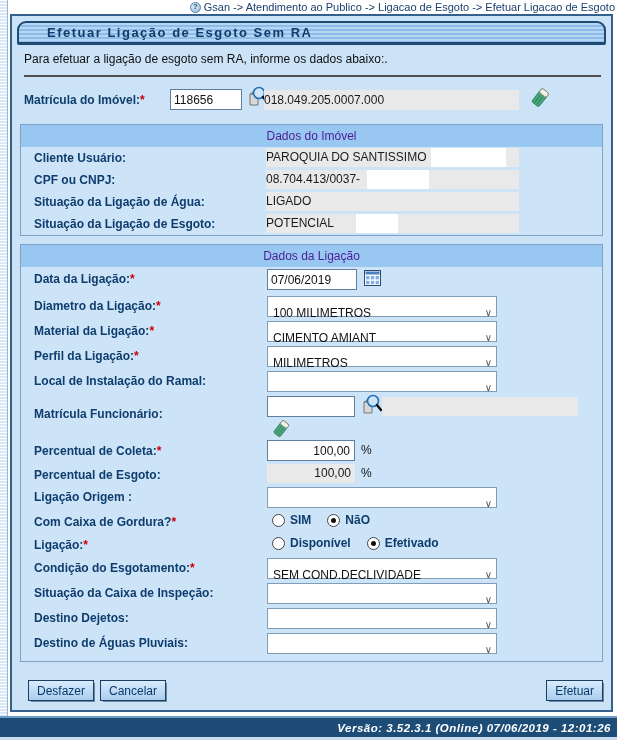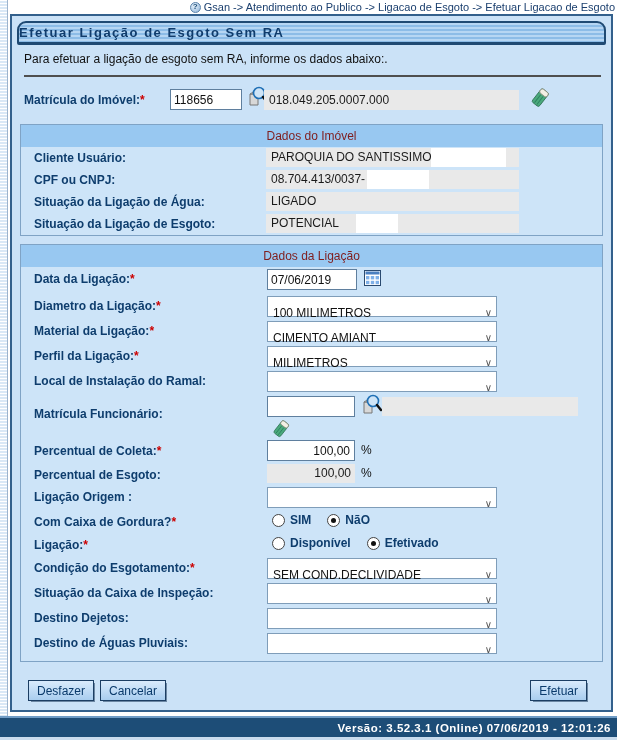--- a/index.html
+++ b/index.html
@@ -31,21 +31,21 @@
   
   .main-box {
     position:absolute; left:10px; top:14px; width:603px; height:698px;
     background:#cbe2f7; border:2px solid #33608c;
   }
   .title-bar {
     margin:5px 5px 0 5px; height:24px;
     border:2px solid #1f4a73; border-bottom-width:3px;
     border-radius:9px 9px 2px 2px;
     background:repeating-linear-gradient(180deg,#b6d6f3 0 2px,#8cbce7 2px 4px);
-    display:flex; align-items:center; 
+    display:flex; align-items:center; padding-left:28px;
     font-size:13px; font-weight:bold; letter-spacing:1.5px; color:#103c6c;
   }
   .instruction { margin:7px 10px 0 12px; color:#101010; }
   .divider { margin:9px 10px 0 12px; border-top:2px solid #4f4f4f; height:0; }
 
   .lblb { font-weight:bold; color:#0e3d6d; }
   .req { color:#cc0000; font-weight:bold; }
 
   
   .matricula-row { position:relative; height:30px; margin-top:9px; }
@@ -53,30 +53,30 @@
   .matricula-row input { position:absolute; left:158px; top:3px; width:72px; height:21px; }
   .matricula-row .icon-search { position:absolute; left:236px; top:0px; }
   .matricula-row .ro-field { position:absolute; left:252px; top:4px; width:255px; }
   .matricula-row .icon-eraser { position:absolute; left:518px; top:1px; }
 
   input.txt {
     border:1px solid #5f7f9e; background:#fff; font-family:"Liberation Sans",sans-serif;
     font-size:12px; padding:0 3px; color:#111; outline:none;
   }
   .ro-field {
-    background:#e9e9e9; height:20px; line-height:20px; padding-left:5px;
+    background:#e9e9e9; height:20px; line-height:20px; 
     color:#1a1a1a; overflow:hidden; white-space:nowrap; position:relative;
   }
   .redact { position:absolute; top:-1px; bottom:-1px; background:#ffffff; }
 
   
   .section { margin:8px 8px 0 8px; border:1px solid #7fa3c5; background:#cde4f8; }
   .section-header {
     height:22px; background:#98c8f1; display:flex; align-items:center;
-    justify-content:center; color:#7f1d1d;
+    justify-content:center; color:#4c1d95;
   }
   .irow { position:relative; height:22px; }
   .irow .lbl { position:absolute; left:13px; top:4px; }
   .irow .ro-field { position:absolute; left:245px; top:1px; width:253px; height:19px; line-height:19px; }
 
   .frow { position:relative; }
   .frow .lbl { position:absolute; left:13px; top:5px; }
   .r-date { height:27px; }
   .r-sel  { height:25px;text-align:center; }
   .r-func { height:45px; }
@@ -121,29 +121,30 @@
   
   .btn {
     height:21px; background:linear-gradient(#d9ebfc,#a9cdef);
     border:1px solid #1c3e63; color:#0a3a6b; font-size:12px;
     font-family:"Liberation Sans",sans-serif; padding:0 8px;
     box-shadow:2px 2px 0 -1px #6c87a3; cursor:pointer;
   }
   .buttons-row { position:absolute; left:12px; right:8px; bottom:8px; height:22px; }
   .btn-desfazer { position:absolute; left:4px; }
   .btn-cancelar { position:absolute; left:76px; }
-  .btn-efetuar { position:absolute; right:16px; }
+  .btn-efetuar { position:absolute; right:0; }
 
   
   .footer {
     position:absolute; left:0; top:716px; width:617px; height:21px;
     background:#1d4d77; border-top:2px solid #6f9cc6;
     display:flex; align-items:center; justify-content:flex-end;
     padding-right:6px; color:#ffffff; font-weight:bold; font-size:11.5px;
     letter-spacing:0.5px;
+    font-style:italic;
   }
   .bottom-strip { position:absolute; left:0; top:737px; width:617px; height:3px; background:#c9dcee; }
 </style>
 </head>
 <body>
 
 <div class="stripes"></div>
 
 <div class="breadcrumb">
   <span class="help-icon">?</span>

